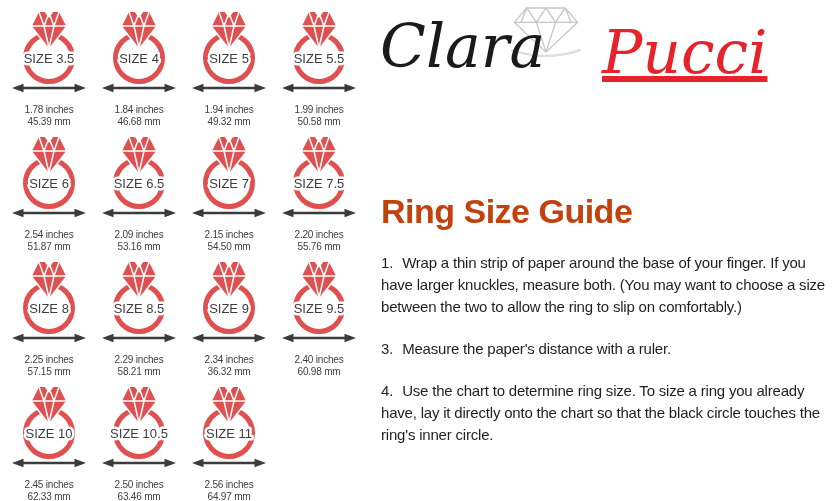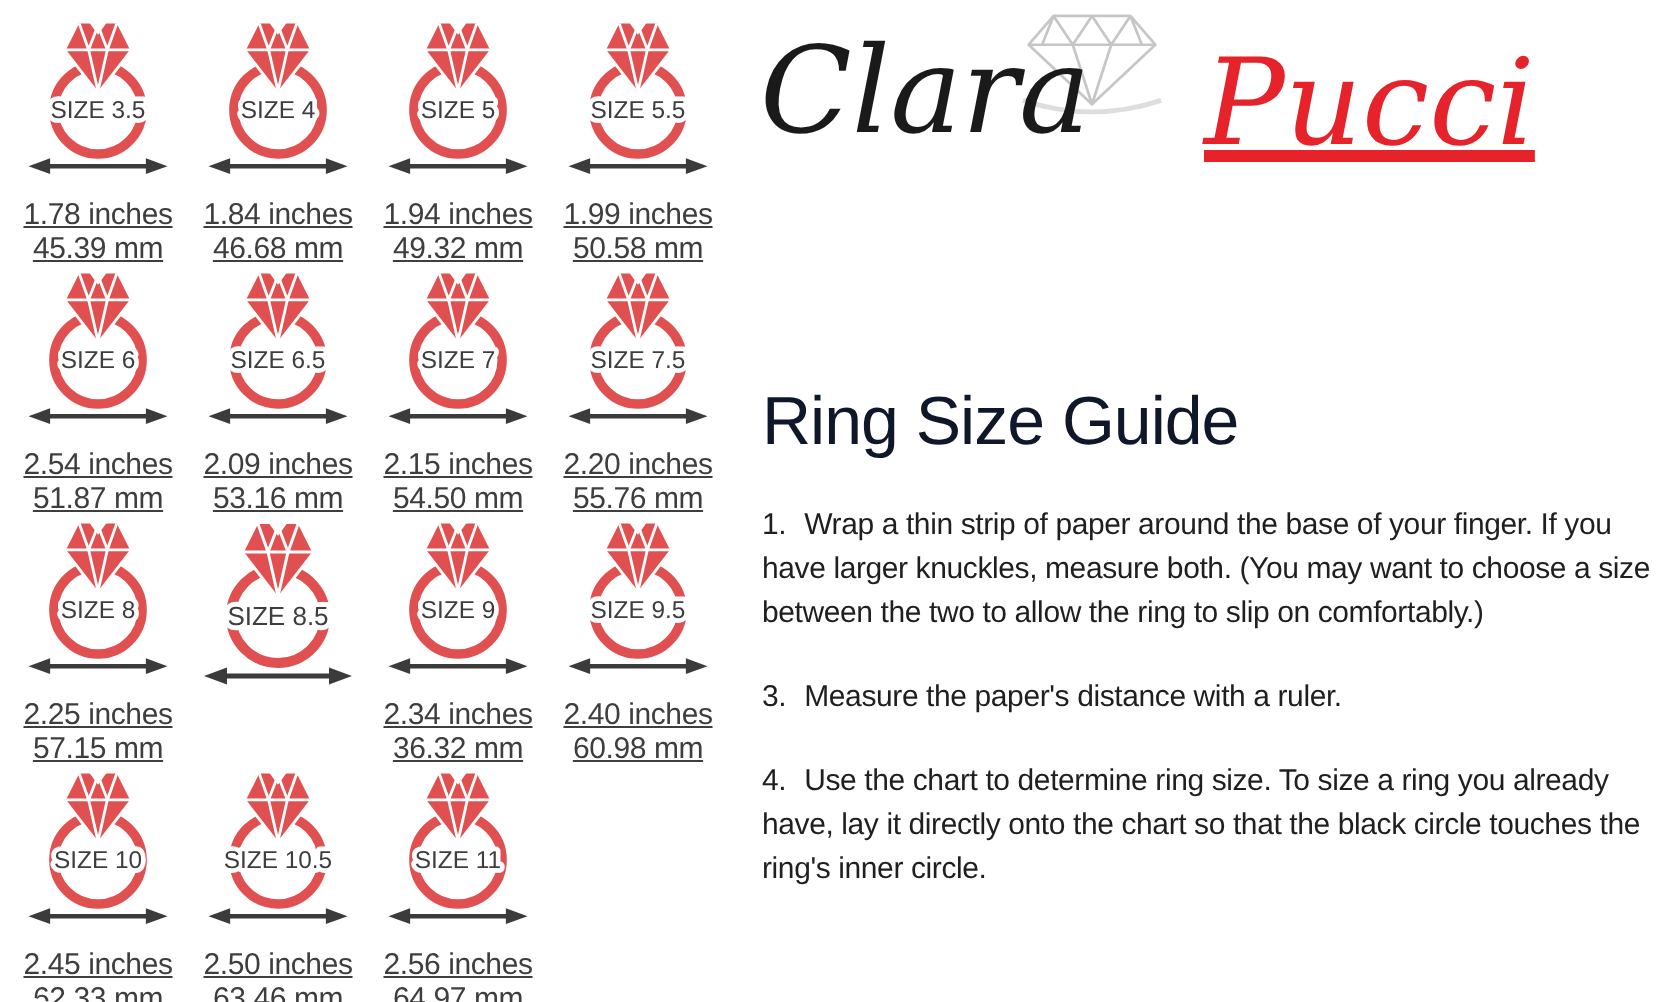--- a/index.html
+++ b/index.html
@@ -48,25 +48,24 @@
     stroke: #ffffff;
     stroke-width: 5;
     stroke-linejoin: round;
   }
   .arrow line { stroke: var(--arrow-dark, #3b3b3b); stroke-width: 2.4; }
   .arrow polygon { fill: var(--arrow-dark, #3b3b3b); }
 
   .measure {
     margin-top: 6px;
     text-align: center;
-    font-size: 15px;
+    font-size: 10px;
     line-height: 1.15;
     color: var(--text-dark, #3e3d40);
     letter-spacing: -0.2px;
-    text-decoration: underline;
   }
 
   
   .brand { position: absolute; left: 380px; top: 4px; width: 390px; height: 96px; }
   .brand-first {
     position: absolute; left: 0; top: 12px;
     font-family: "DejaVu Serif", serif;
     font-style: italic;
     font-size: 60px; line-height: 1;
     color: var(--brand-black, #1a1a1a);
@@ -80,24 +79,24 @@
     text-decoration: underline;
   }
   .brand-diamond { position: absolute; left: 118px; top: 0; width: 96px; height: 54px; }
 
   
   .guide-title {
     position: absolute;
     left: 381px; top: 192px;
     margin: 0;
     font-family: "Liberation Sans", sans-serif;
-    font-weight: 400;
+    font-weight: 700;
     font-size: 34px;
     letter-spacing: -0.5px;
-    color: #0f172a;
+    color: #c2410c;
   }
   .steps {
     position: absolute;
     left: 381px; top: 252px;
     width: 452px;
     font-size: 15px;
     line-height: 1.47;
     letter-spacing: -0.2px;
     color: #1f1f1f;
   }
@@ -308,20 +307,24 @@
         <path class="gem-facets" d="M28,18 L62,18 M35,4 L40,18 M45,5 L40,18 M45,5 L50,18 M55,4 L50,18 M40,18 L45,40 M50,18 L45,40"></path>
         <path class="gem-notch" d="M40,3 L45,10 L50,3 Z"></path>
       </g>
       <text class="size-label" x="45" y="54.5">SIZE 8.5</text>
       <g class="arrow">
         <line x1="17" y1="80" x2="73" y2="80"></line>
         <polygon points="8,80 19.5,75.8 19.5,84.2"></polygon>
         <polygon points="82,80 70.5,75.8 70.5,84.2"></polygon>
       </g>
     </svg>
+    <div class="measure">
+      <div class="inches">2.29 inches</div>
+      <div class="mm">58.21 mm</div>
+    </div>
   </div>
 
   <div class="ring-cell">
     <svg class="ring-svg" viewBox="0 0 90 90" aria-hidden="true">
       <circle class="ring-band" cx="45" cy="50" r="23.5"></circle>
       <g class="gem">
         <path class="gem-body" d="M28,18 L35,4 L55,4 L62,18 L45,40 Z"></path>
         <path class="gem-facets" d="M28,18 L62,18 M35,4 L40,18 M45,5 L40,18 M45,5 L50,18 M55,4 L50,18 M40,18 L45,40 M50,18 L45,40"></path>
         <path class="gem-notch" d="M40,3 L45,10 L50,3 Z"></path>
       </g>

